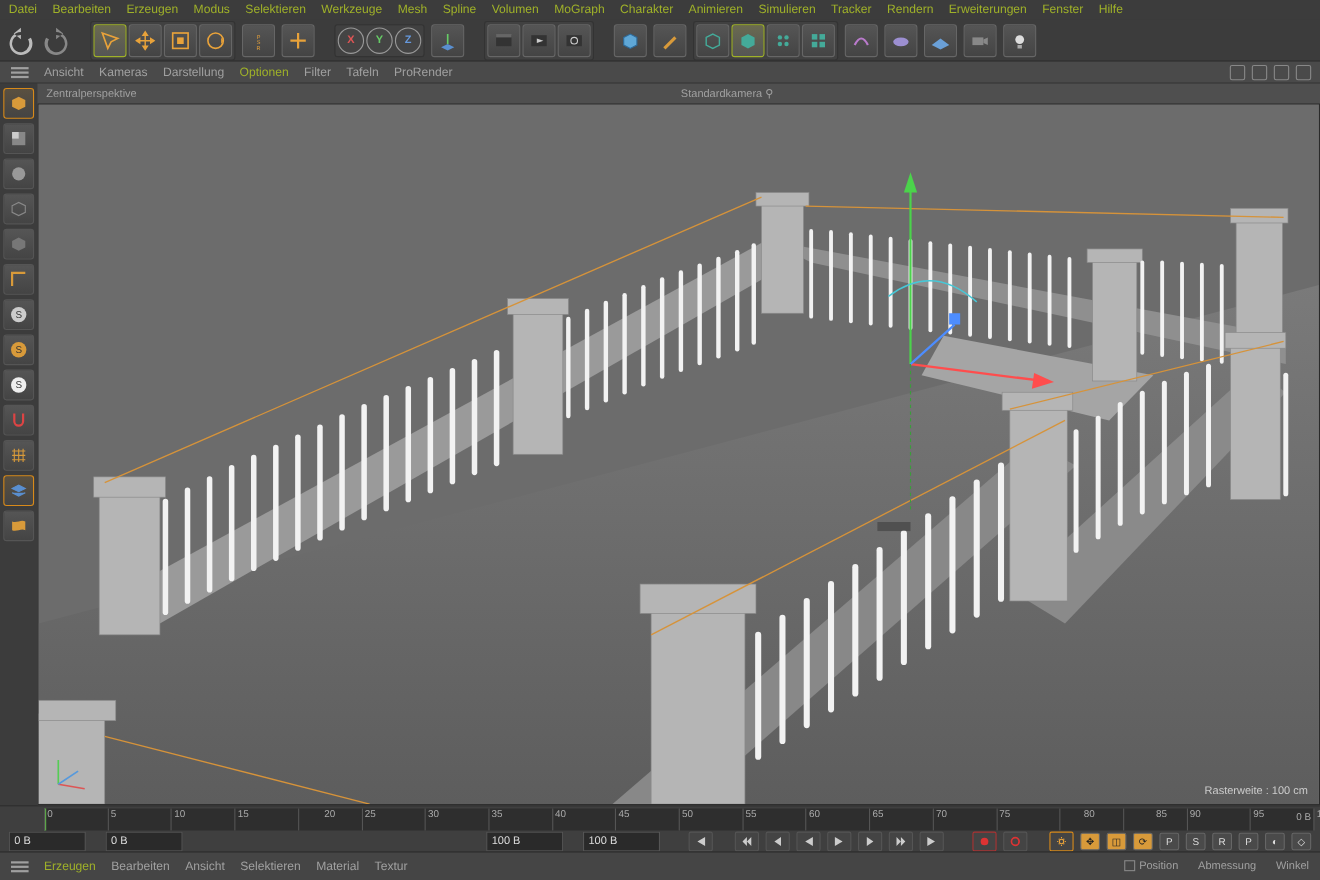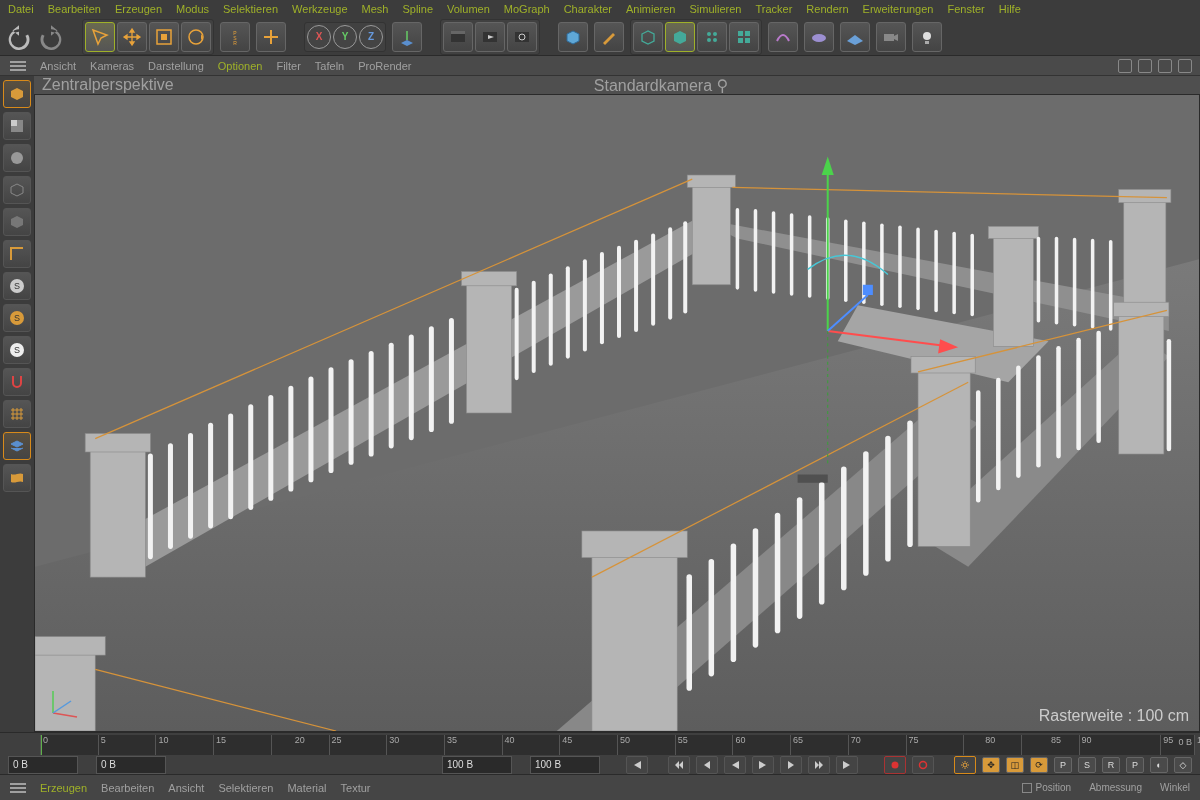--- a/index.html
+++ b/index.html
@@ -44,24 +44,24 @@
   .vi{width:14px;height:14px;border:1px solid #888;border-radius:2px;}
 
   
   .workspace{display:flex; height:calc(800px - 18px - 38px - 20px - 42px - 26px);}
   .left-tools{width:34px; background:var(--bg-dark); display:flex; flex-direction:column; align-items:center; padding-top:4px; gap:4px;}
   .lt{width:28px;height:28px;border:1px solid #555;border-radius:3px;background:linear-gradient(#555,#444);display:flex;align-items:center;justify-content:center;}
   .lt.on{border-color:var(--orange); background:linear-gradient(#5a5040,#444);}
   .lt svg{width:18px;height:18px;}
 
   .viewport-wrap{flex:1; display:flex; flex-direction:column;}
-  .viewport-header{height:18px; background:#4f4f4f; display:flex; align-items:center; padding:0 8px; font-size:16px; color:var(--text-dim); position:relative;}
+  .viewport-header{height:18px; background:#4f4f4f; display:flex; align-items:center; padding:0 8px; font-size:10px; color:var(--text-dim); position:relative;}
   .viewport-header .cam{position:absolute; left:50%; transform:translateX(-50%);margin-left:44px;}
   .viewport{flex:1; background:#6a6a6a; position:relative; border:1px solid #2a2a2a; overflow:hidden;}
-  .grid-info{position:absolute;right:10px;bottom:6px;font-size:16px;color:#ccc;}
+  .grid-info{position:absolute;right:10px;bottom:6px;font-size:10px;color:#ccc;}
   .axis-mini{position:absolute;left:10px;bottom:10px;width:40px;height:40px;}
 
   
   .timeline{height:42px;background:#3f3f3f;border-top:1px solid #2a2a2a;display:flex;flex-direction:column;}
   .ruler{height:20px;position:relative; background:var(--ruler-bg); margin:2px 6px 0 40px;}
   .ruler .tick{position:absolute;top:0;height:100%;border-left:1px solid #555;font-size:9px;color:#aaa;padding-left:2px;}
   .ruler .playhead{position:absolute;top:0;bottom:0;width:2px;background:#5fb04a;}
   .ruler-end{position:absolute;right:2px;top:2px;font-size:9px;color:#aaa;}
   .timecontrols{flex:1;display:flex;align-items:center;gap:6px;padding:0 8px;}
   .tc-field{width:70px;height:18px;background:#2a2a2a;border:1px solid #555;color:#ddd;font-size:10px;padding:1px 4px;}
@@ -548,21 +548,21 @@
       <div class="tick" style="left: 45%;">45</div>
       <div class="tick" style="left: 50%;">50</div>
       <div class="tick" style="left: 55%;">55</div>
       <div class="tick" style="left: 60%;">60</div>
       <div class="tick" style="left: 65%;">65</div>
       <div class="tick" style="left: 70%;">70</div>
       <div class="tick" style="left: 75%;">75</div>
       <div class="tick" style="left: 80%; padding-left: 21px;">80</div>
       <div class="tick" style="left: 85%; padding-left: 29px;">85</div>
       <div class="tick" style="left: 90%;">90</div>
-      <div class="tick" style="left: 95%; margin-left: 24px;">95</div>
+      <div class="tick" style="left: 95%;">95</div>
       <div class="tick" style="left: 100%;">100</div>
     </div>
   <div class="timecontrols">
     <input class="tc-field" value="0 B" style="">
     <div style="width:6px"></div>
     <input class="tc-field" value="0 B" style="">
     <div class="tc-spacer"></div>
     <input class="tc-field" value="100 B" style="">
     <div style="width:6px"></div>
     <input class="tc-field" value="100 B" style="">

